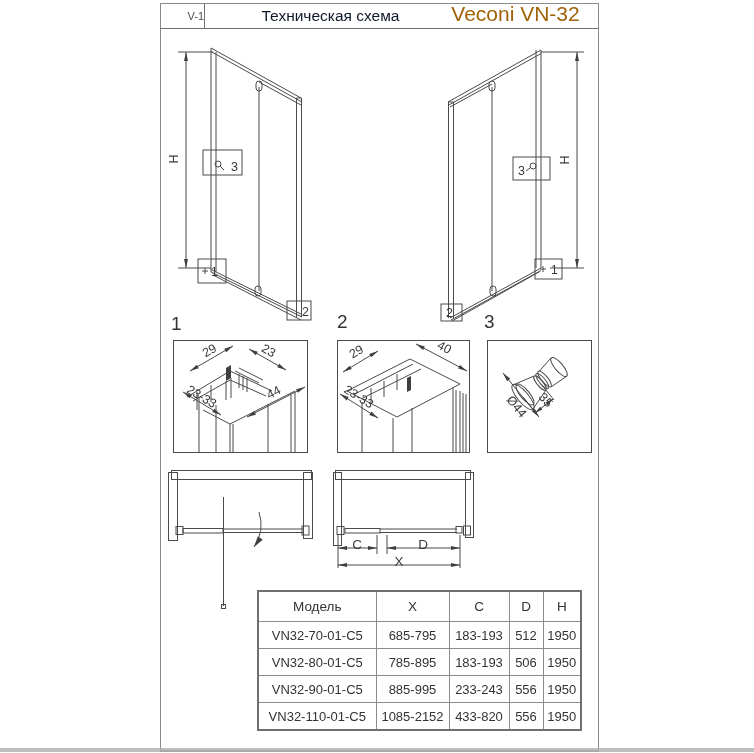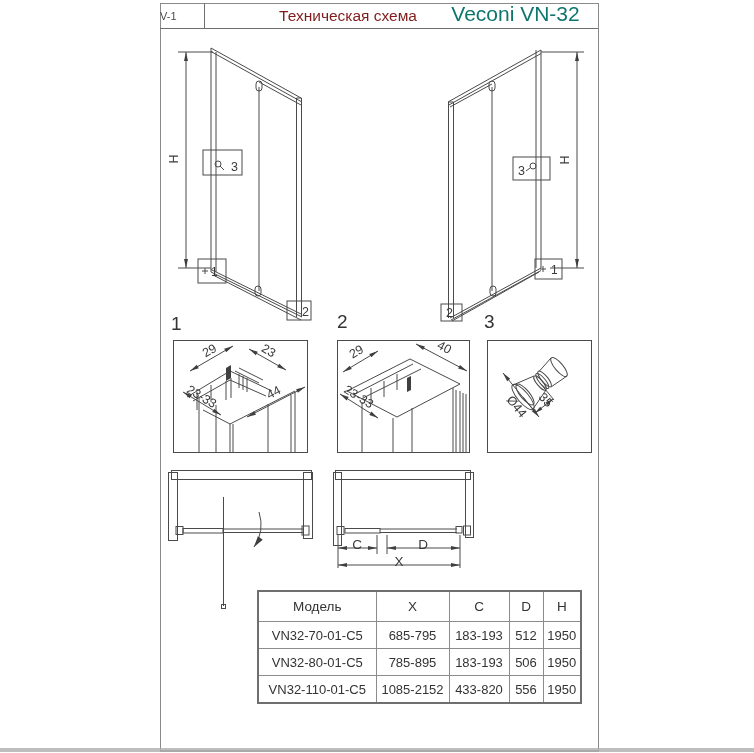--- a/index.html
+++ b/index.html
@@ -13,23 +13,23 @@
   svg polygon{fill:#3f3f3f;stroke:none;}
   svg text{font-family:"Liberation Sans",sans-serif;fill:#3a3a3a;font-size:12.5px;}
   .fig-num{font-size:19px;color:#333;}
   .callout-t{font-size:12px;}
   
   .frame{left:160px;top:3px;width:437px;height:746px;border:1px solid #8a8a8a;
          border-bottom:2px solid #949494;}
   .hsep{left:160px;top:28px;width:438px;height:1px;background:#6f6f6f;}
   .v1box{left:160px;top:3px;width:44px;height:25px;border-right:1px solid #6f6f6f;
          border-bottom:1px solid #6f6f6f;font-size:11px;color:#4a4a4a;
-         display:flex;align-items:center;justify-content:flex-start;}
-  .title{left:212px;top:7px;width:205px;text-align:right;font-size:15.5px;color:#7f1d1d;}
-  .product{left:438px;top:2px;width:155px;text-align:center;font-size:21px;color:#0f766e;}
+         display:flex;align-items:center;justify-content:flex-end;}
+  .title{left:228px;top:7px;width:205px;text-align:center;font-size:15.5px;color:#0f172a;}
+  .product{left:438px;top:2px;width:155px;text-align:center;font-size:21px;color:#a16207;}
   .scanbar{left:0;top:748px;width:754px;height:4px;background:#aeaeae;opacity:.8;}
   
   table.spec{position:absolute;left:257px;top:590px;border-collapse:collapse;
        background:#fff;font-size:13px;color:#333;border:2px solid #6f6f6f;}
   table.spec th,table.spec td{border:1px solid #8c8c8c;text-align:center;
        vertical-align:middle;font-weight:normal;padding:0;}
   table.spec th{height:29px;font-size:13.5px;}
   table.spec td{height:26px;margin-top:40px;}
 </style>
 </head>
@@ -335,20 +335,27 @@
     <td>1950</td>
   </tr>
   <tr>
     <td>VN32-80-01-C5</td>
     <td>785-895</td>
     <td>183-193</td>
     <td>506</td>
     <td>1950</td>
   </tr>
   <tr>
+    <td>VN32-90-01-C5</td>
+    <td>885-995</td>
+    <td>233-243</td>
+    <td>556</td>
+    <td>1950</td>
+  </tr>
+  <tr>
     <td>VN32-110-01-C5</td>
     <td>1085-2152</td>
     <td>433-820</td>
     <td>556</td>
     <td>1950</td>
   </tr>
 </tbody>
   </table>
 
 </body></html>

